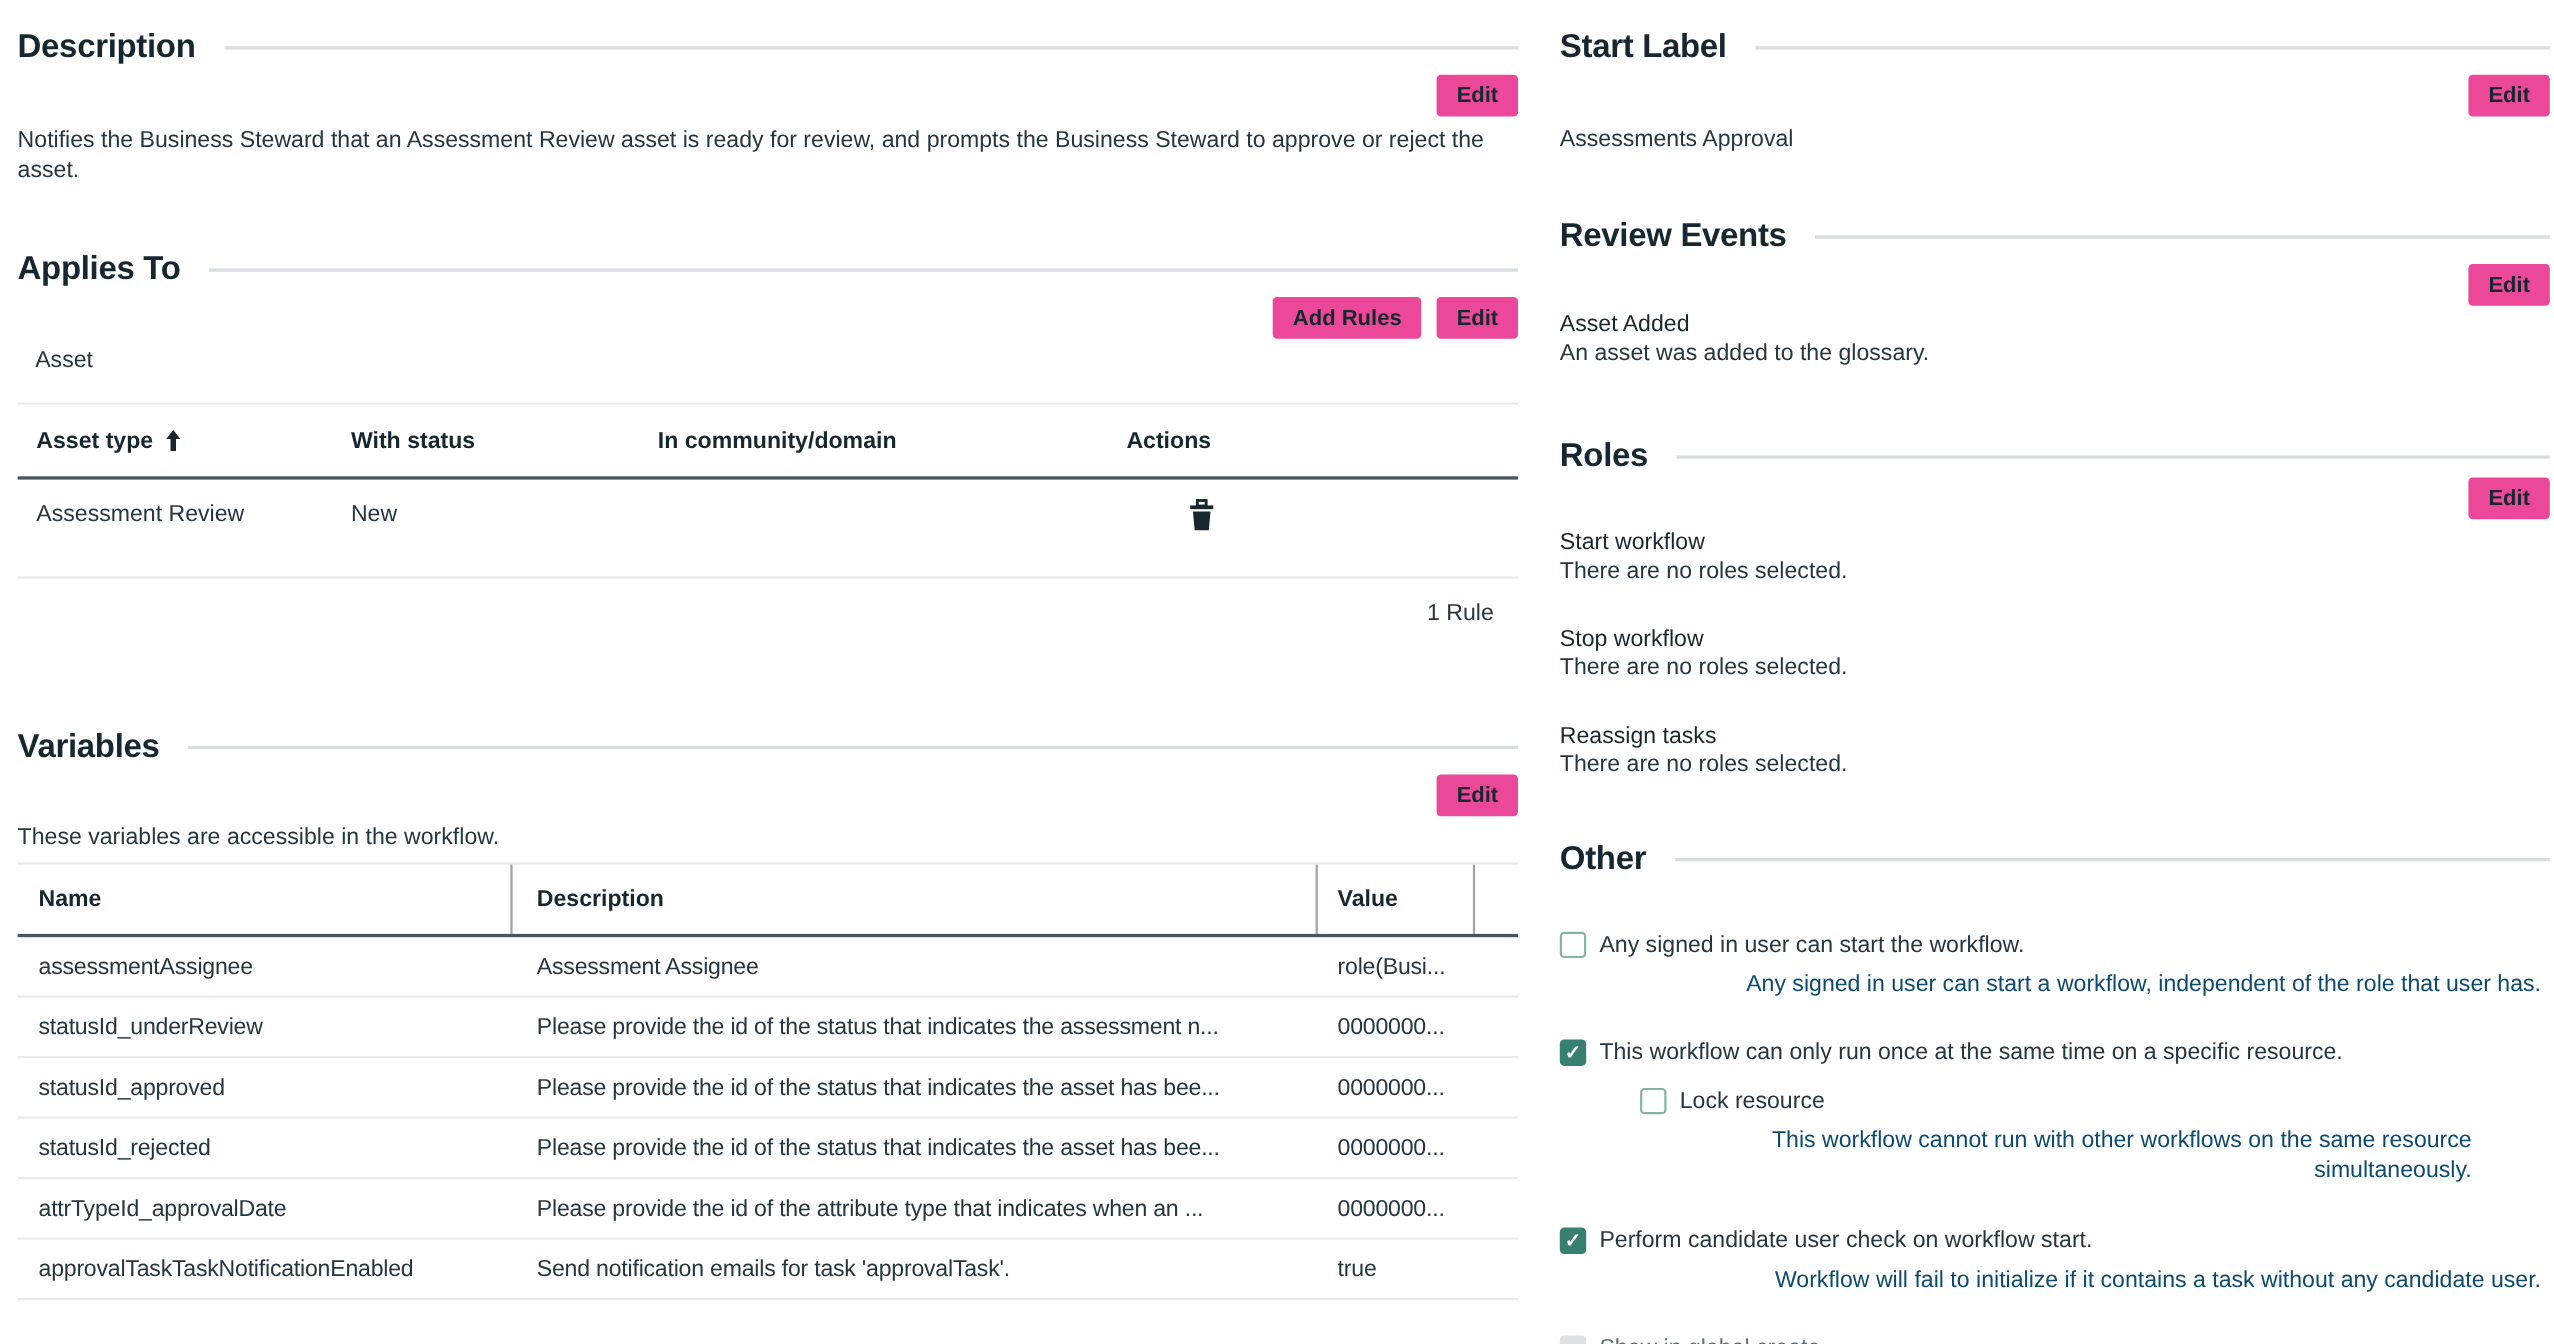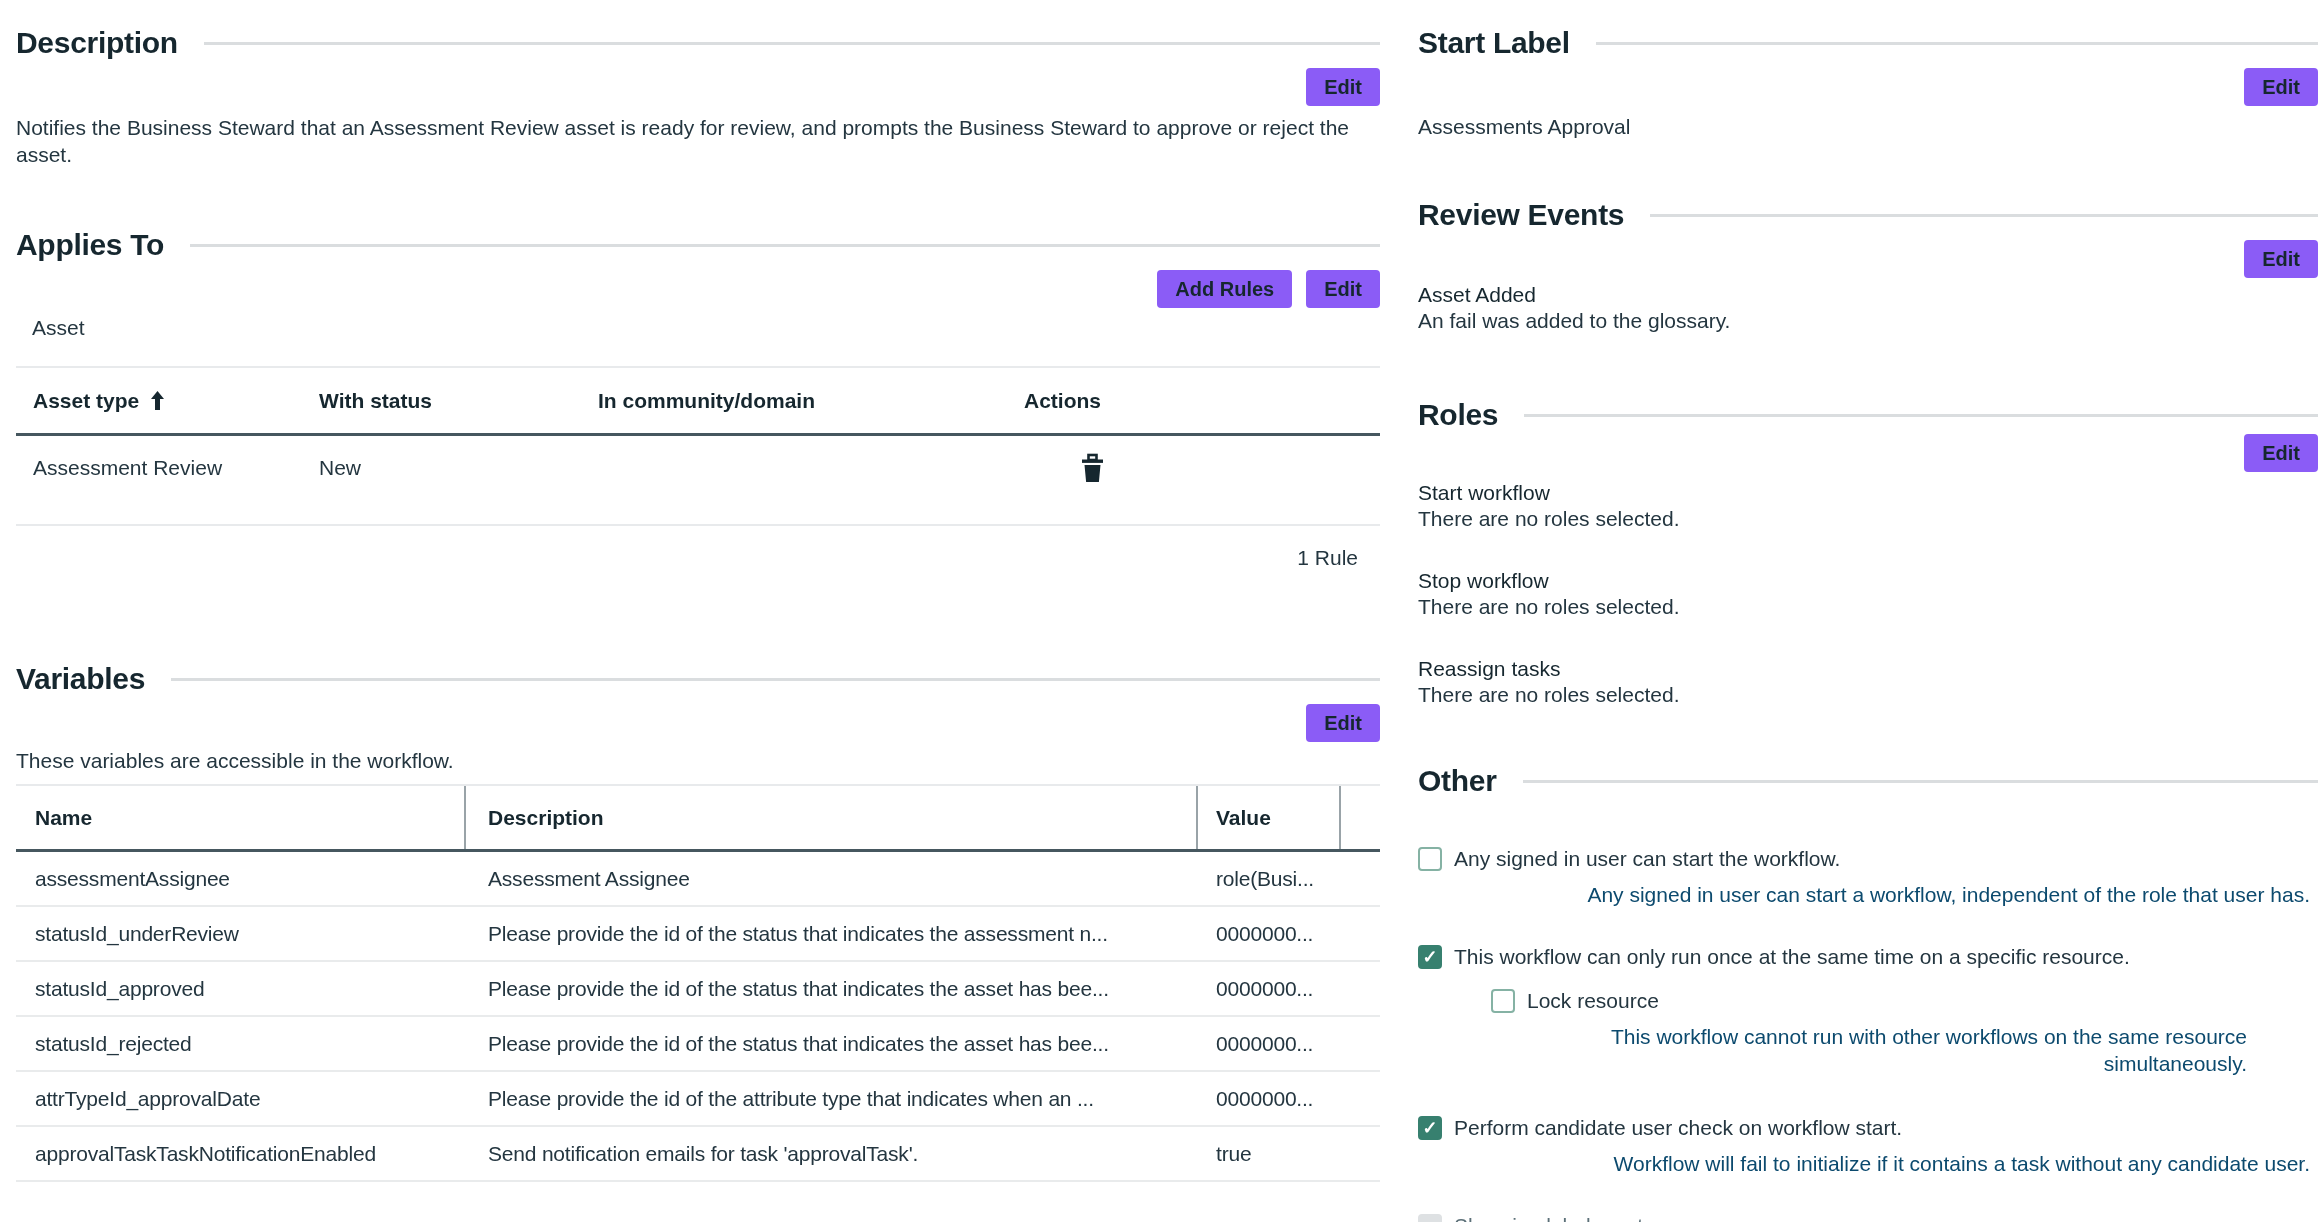--- a/index.html
+++ b/index.html
@@ -10,21 +10,21 @@
   .col-left  { left:16px;   width:1364px; }
   .col-right { left:1418px; width:900px; }
 
   
   .sec-head { display:flex; align-items:center; }
   .sec-head h2 { font-size:30px; line-height:42px; font-weight:bold; color:#16272F; letter-spacing:-0.3px; white-space:nowrap; }
   .rule { flex:1; height:3px; background:#DADDDF; margin-left:26px; }
 
   
   .btn-row { display:flex; justify-content:flex-end; gap:14px; margin-top:4px; }
-  .btn { height:38px; padding:0 18px; background:#8b5cf6; border:none; border-radius:4px;
+  .btn { height:38px; padding:0 18px; background:#ec4899; border:none; border-radius:4px;
          font-family:"Liberation Sans", sans-serif; font-size:20px; font-weight:bold; color:#16272F; cursor:pointer; }
 
   .body-text { font-size:21px; line-height:27px; color:#243640; }
   #desc-text { margin-top:8px; width:1360px; }
 
   
   #applies-head { margin-top:56px; }
   #asset-subject { margin-top:8px; line-height:24px;margin-left:16px; }
   .at-table { margin-top:26px; }
   .at-header { display:flex; align-items:center; height:70px; border-top:2px solid #E8EAEC; border-bottom:3px solid #46575F; }
@@ -210,21 +210,21 @@
 
     <section>
       <div class="sec-head" id="start-events-head">
         <h2>Review Events</h2>
         <div class="rule"></div>
       </div>
       <div class="btn-row">
         <button class="btn">Edit</button>
       </div>
       <div class="bold-line" id="event-name">Asset Added</div>
-      <div class="body-text" style="line-height:26px;">An fail was added to the glossary.</div>
+      <div class="body-text" style="line-height:26px;">An asset was added to the glossary.</div>
     </section>
 
     <section>
       <div class="sec-head" id="roles-head">
         <h2>Roles</h2>
         <div class="rule"></div>
       </div>
       <div class="btn-row" style="margin-top:-2px;">
         <button class="btn">Edit</button>
       </div>

